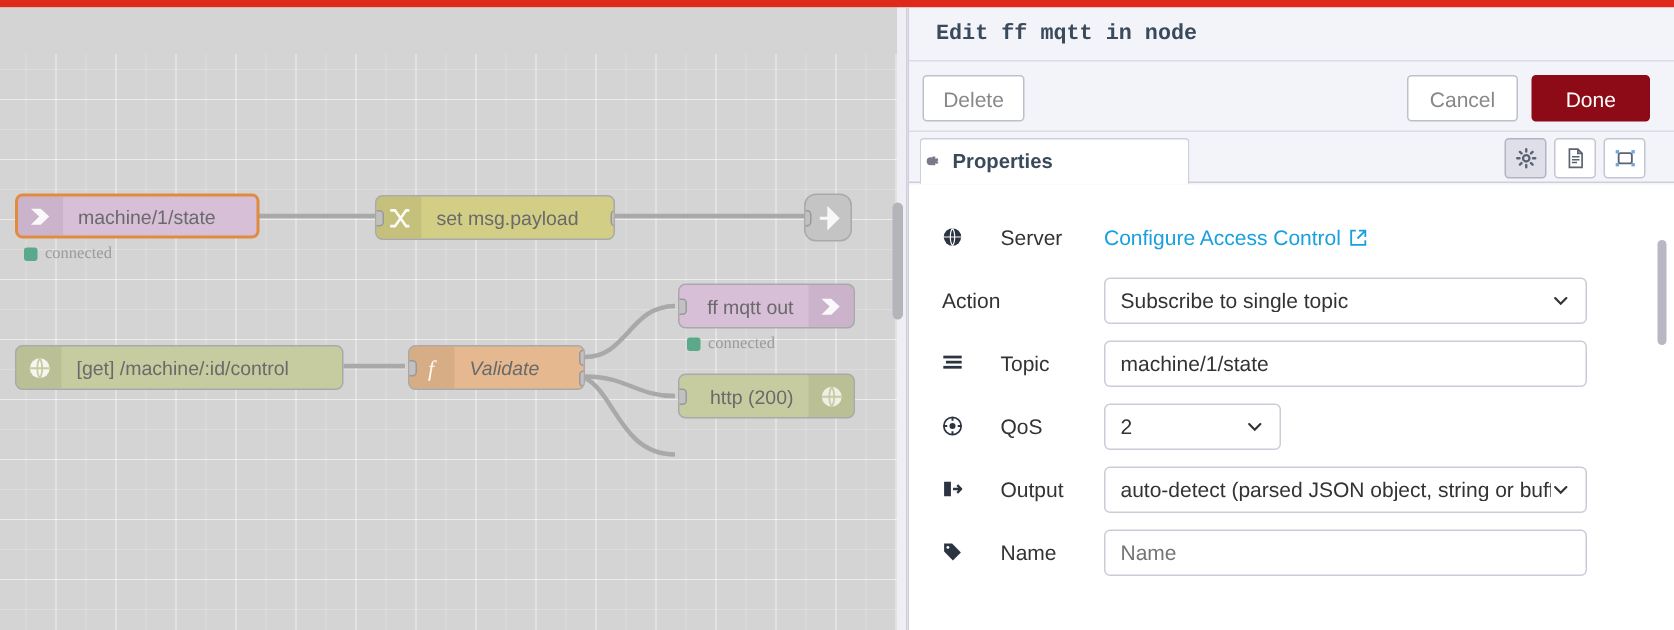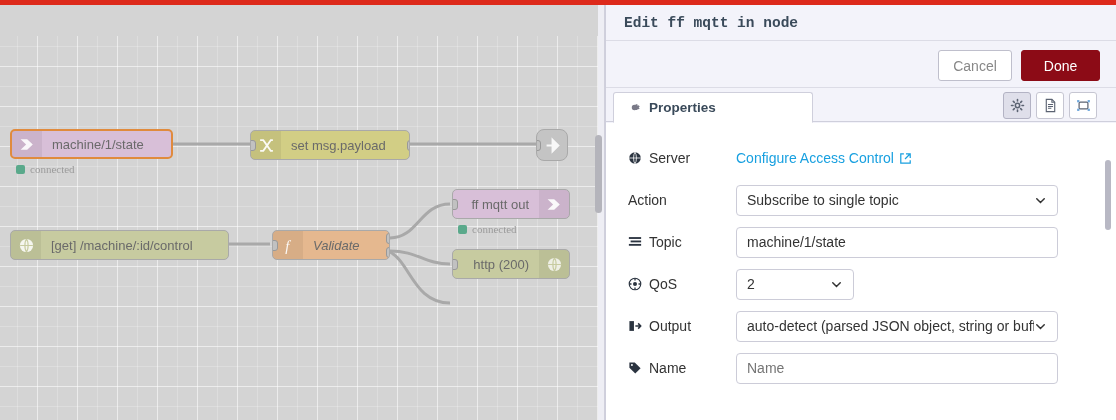--- a/index.html
+++ b/index.html
@@ -132,41 +132,41 @@
   }
   .btn-delete { left: 9px;  width: 68px; }
   .btn-cancel { left: 332px; width: 74px; }
   .btn-done   { left: 415px; width: 79px; background: #8c0b16; border-color: #8c0b16; color: #fff; }
 
   .tabs-row {
     position: absolute; left: 0; top: 84px; width: 511px; height: 33px;
     border-bottom: 1px solid #cfcfdc;
   }
   .ptab {
-    position: absolute; left: 7px; top: 3px; width: 200px; height: 31px;
+    position: absolute; left: 7px; top: 3px; width: 180px; height: 31px;
     background: #fff; border: 1px solid #cfcfdc; border-bottom: 1px solid #fff;
     border-radius: 3px 3px 0 0;
-    display: flex; align-items: center; padding-left: 14px; gap: 8px;
+    display: flex; align-items: center; gap: 8px;
     font-size: 13.5px; font-weight: bold; color: #3a4a5a;
   }
   .iconbtns { position: absolute; right: 20px; top: 3px; display: flex; gap: 5px; }
   .ibtn {
     width: 28px; height: 27px; border: 1px solid #c6c6d2; border-radius: 3px;
     background: #fff; display: flex; align-items: center; justify-content: center;
     cursor: pointer;
   }
   .ibtn.active { background: #dfdfea; border-color: #b3b3c4; }
 
   .form {
     position: absolute; left: 0; top: 118px; width: 511px; height: 297px;
     background: #fff; padding: 14px 0 0 0;
   }
   .row { display: flex; align-items: center; height: 42px; padding-left: 22px; }
   .rowlabel {
-    width: 108px; display: flex; align-items: center; gap: 7px;
+    width: 108px; display: flex; align-items: center; gap: 25px;
     font-size: 14px; color: #333; flex: 0 0 108px;
   }
   .ctl {
     height: 31px; border: 1px solid #ccccd8; border-radius: 4px;
     background: #fff; font-size: 14px; color: #333;
     display: flex; align-items: center; padding: 0 10px;
   }
   .ctl.ph { color: #aaa; }
   .sel {
     justify-content: space-between; cursor: pointer;
@@ -296,20 +296,21 @@
 
   <div class="divider">
     <div class="canvas-scroll"></div>
   </div>
 
   <div class="panel">
 
     <div class="panel-title">Edit ff mqtt in node</div>
 
     <div class="panel-actions">
+      <div class="btn btn-delete">Delete</div>
       <div class="btn btn-cancel">Cancel</div>
       <div class="btn btn-done">Done</div>
     </div>
 
     <div class="tabs-row">
       <div class="ptab">
         <span>
           <svg class="svgico" width="13" height="13" viewBox="0 0 16 16">
               <path d="M8 5.2A2.8 2.8 0 108 10.8 2.8 2.8 0 008 5.2zm6.4 3.6l-1.3-.7a5.3 5.3 0 000-.2l1.3-.7-1.1-1.9-1.3.6a5.2 5.2 0 00-.2-.1L11.6 4h-2.2l-.2 1.4-.2.1-1.3-.6L6.6 6.8l1.3.7v.2l-1.3.7 1.1 1.9 1.3-.6.2.1.2 1.4h2.2l.2-1.4.2-.1 1.3.6z" fill="#7a7a88"></path>
               <circle cx="8" cy="8" r="2.6" fill="none" stroke="#7a7a88" stroke-width="1.5"></circle>

